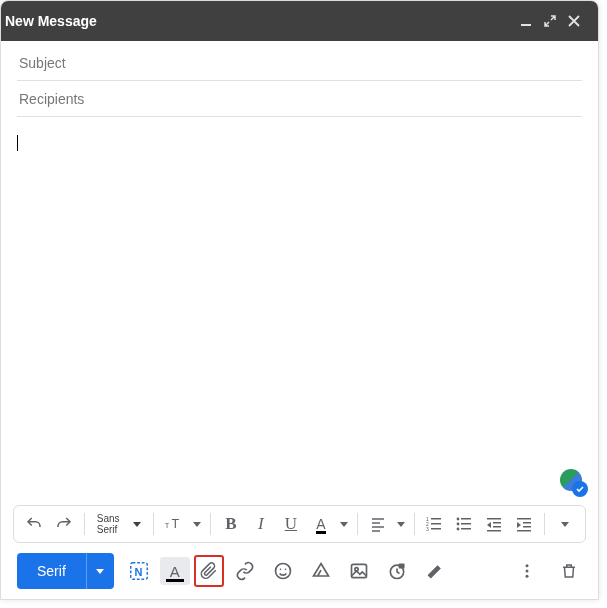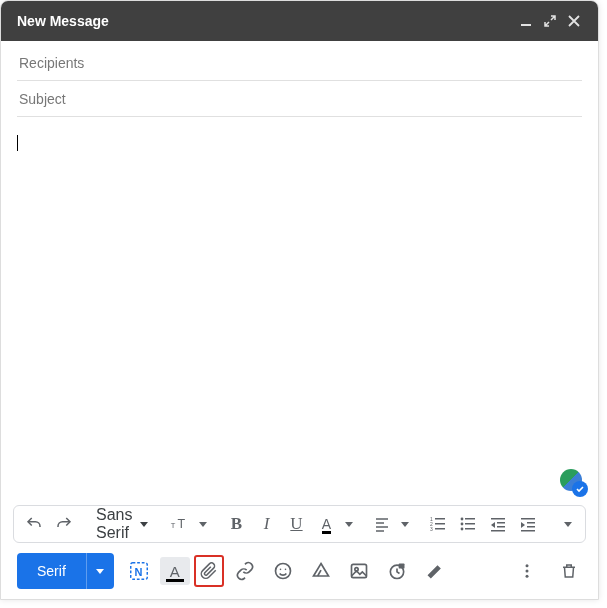--- a/index.html
+++ b/index.html
@@ -23,21 +23,21 @@
     border-radius: 8px 8px 0 0;
     overflow: hidden;
     box-shadow: 0 0 6px rgba(0,0,0,.1);
   }
   .titlebar {
     background: #404040;
     color: #fff;
     height: 40px;
     display: flex;
     align-items: center;
-    padding: 0 12px 0 16px;
+    padding: 0 12px 0 4px;
     font-weight: 600;
     font-size: 14px;
     justify-content: center;
   }
   .titlebar .spacer { flex: 1; }
   .titlebar .winbtn {
     width: 24px; height: 24px;
     display: flex; align-items:center; justify-content:center;
     cursor: pointer;
     opacity: .85;
@@ -97,21 +97,21 @@
   }
   .fbtn {
     min-width: 28px; height: 28px;
     display: flex; align-items:center; justify-content:center;
     cursor: pointer;
     border-radius: 3px;
   }
   .font-sel {
     display:flex; align-items:center; gap:6px;
     padding: 0 6px;
-    font-size: 16px;
+    font-size: 10px;
     height: 28px;
     cursor: pointer;
     color: #3c4043;
   }
   .sep { width:1px; height:22px; background:#dadce0; margin:0 4px;}
   .bold { font-weight:700; font-family:"Times New Roman",serif; font-size:17px;}
   .ital { font-style:italic; font-family:"Times New Roman",serif; font-size:17px;}
   .under { text-decoration:underline; font-family:"Times New Roman",serif; font-size:17px;}
   .color-a { position:relative; font-family:Arial; font-size:14px; font-weight:500;}
   .color-a .bar { position:absolute; left:0; right:0; bottom:-2px; height:3px; background:#000;}
@@ -187,24 +187,24 @@
     </div>
     <div class="winbtn">
       <svg width="12" height="12" viewBox="0 0 12 12" stroke="#fff" stroke-width="1.8">
           <path d="M1 1l10 10M11 1L1 11"></path>
         </svg>
     </div>
   </div>
 
   <div class="fields">
     <div class="field">
+      <input type="text" placeholder="Subject" style="">
+    </div>
+    <div class="field">
       <input type="text" placeholder="Recipients" style="">
-    </div>
-    <div class="field">
-      <input type="text" placeholder="Subject" style="">
     </div>
   </div>
 
   <div class="body-area">
     <div class="caret"></div>
     <div class="avatar-badge">
       <div class="circ"></div>
       <div class="check">
           <svg width="10" height="10" viewBox="0 0 10 10">
             <path d="M2 5l2 2 4-4" stroke="#fff" stroke-width="1.6" fill="none"></path>

